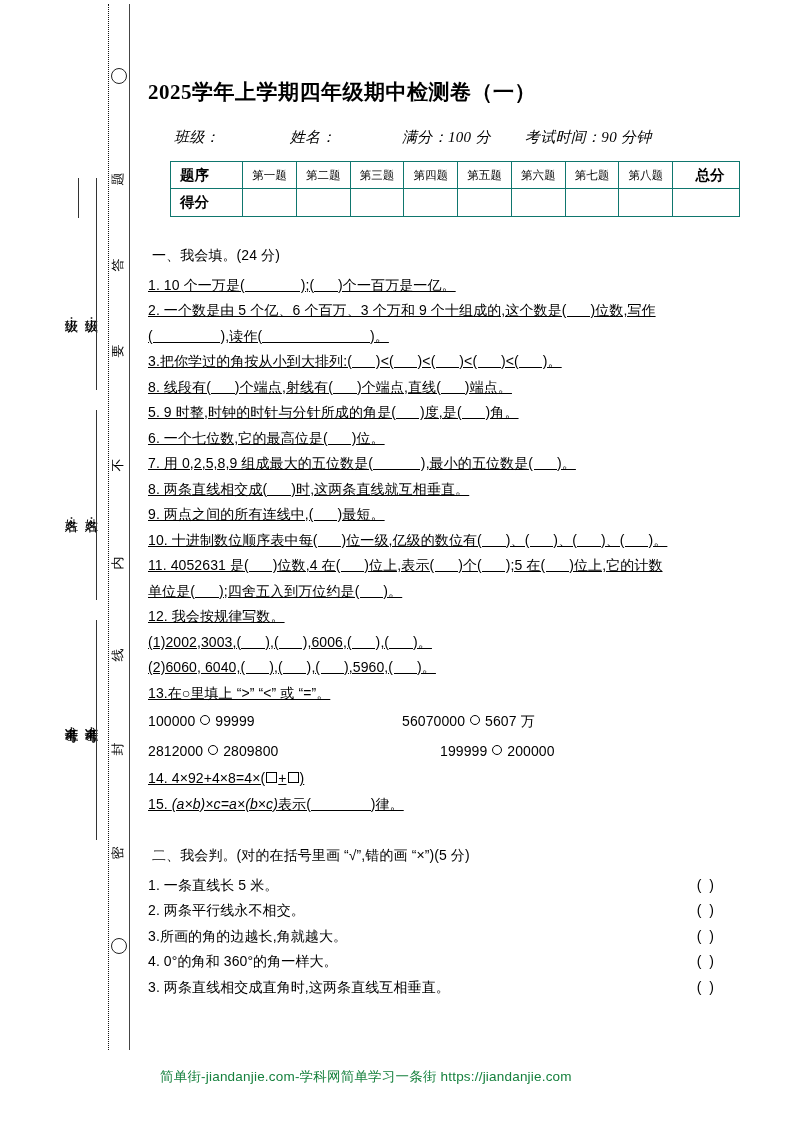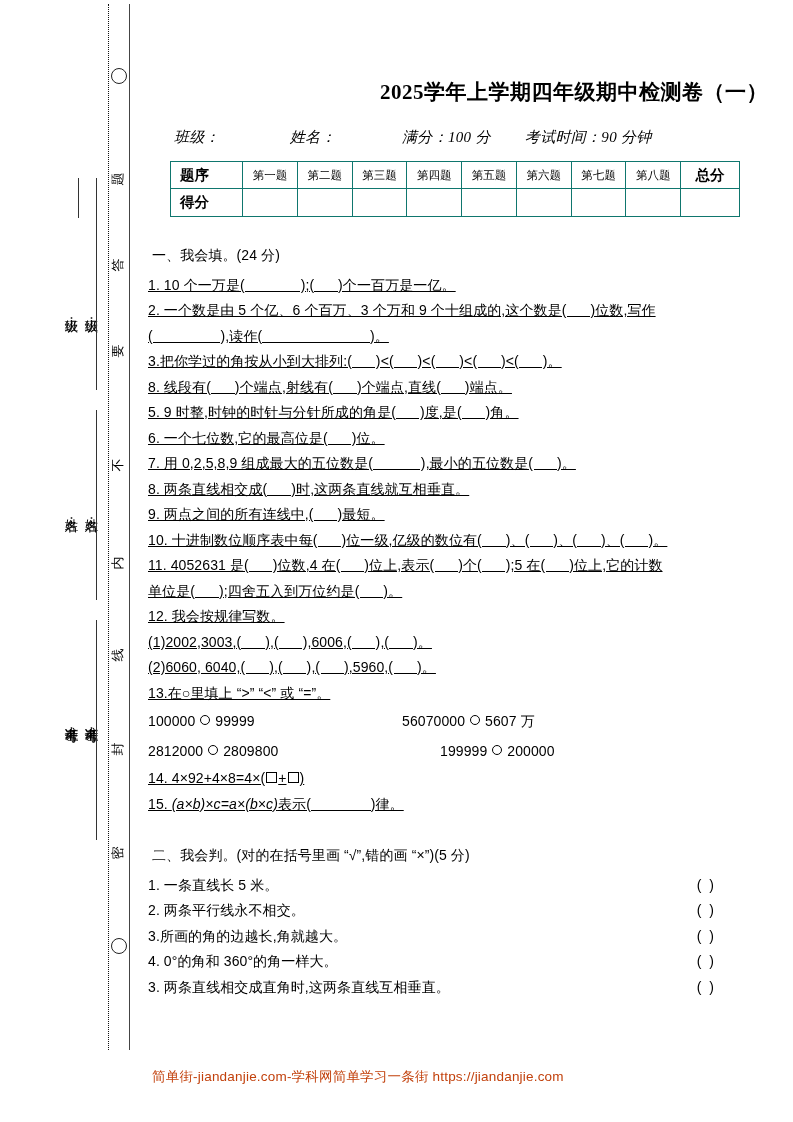--- a/index.html
+++ b/index.html
@@ -92,21 +92,21 @@
   
   #content {
     position: absolute;
     left: 148px;
     top: 0;
     width: 620px;
     height: 1122px;
   }
 
   #paper-title {
-    text-align: right;
+    text-align: left;
     font-size: 21px;
     font-weight: bold;
     margin-top: 78px;
     letter-spacing: 0.5px;
     font-family: "Liberation Serif", "DejaVu Serif", serif;
   }
 
   #info-line {
     margin-top: 22px;
     font-size: 15px;
@@ -138,20 +138,21 @@
     font-size: 14.5px;
     font-weight: bold;
     width: 62px;
     text-align: left;
     padding-left: 9px;
   }
   #score-table td.hdr-total {
     font-size: 14.5px;
     font-weight: bold;
     width: 58px;
+    padding-left: 8px;
   }
   #score-table tr.row-head td { height: 26px; }
   #score-table tr.row-score td { height: 27px; }
 
   
   #qbody {
     margin-top: 26px;
     font-size: 14px;
     line-height: 25.5px;
     font-family: "Liberation Sans", "DejaVu Sans", sans-serif;
@@ -188,25 +189,25 @@
     justify-content: space-between;
   }
   .tf-row .tf-brackets {
     padding-right: 52px;
     letter-spacing: 2px;
   }
   .ital { font-style: italic; }
 
   #footer-watermark {
     position: absolute;
-    left: 4px;
+    left: 12px;
     top: 1068px;
     width: 620px;
     font-size: 13.5px;
-    color: #c2410c;
+    color: #15803d;
     font-family: "Liberation Sans", "DejaVu Sans", sans-serif;
     letter-spacing: 0.2px;
   }
 </style>
 </head>
 <body>
 
 <div id="seal-area">
 
   <div class="seal-dotted-col"></div>

